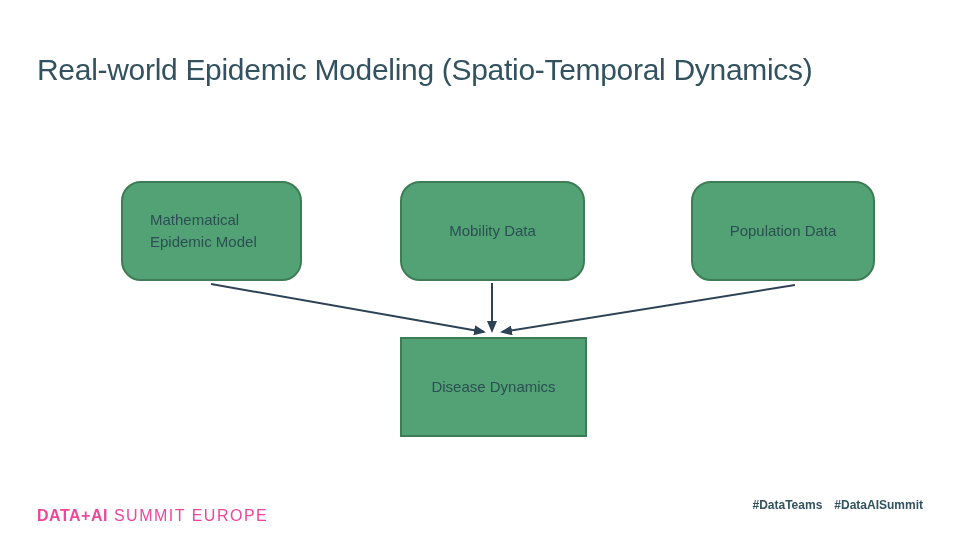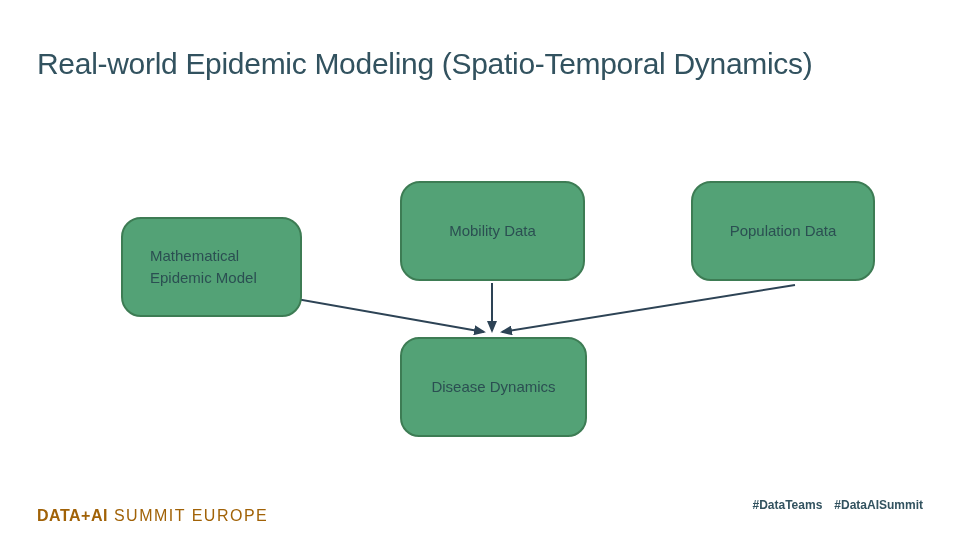--- a/index.html
+++ b/index.html
@@ -11,21 +11,21 @@
   }
   .stage {
     position: absolute;
     left: 0; top: 0;
     width: 960px; height: 540px;
     background: #ffffff;
   }
   .slide-title {
     position: absolute;
     left: 37px;
-    top: 47px;
+    top: 53px;
     width: 900px;
     font-size: 30px;
     font-weight: 500;
     letter-spacing: -0.3px;
     color: #32525f;
     white-space: nowrap;
   }
   .node {
     position: absolute;
     background: #53a276;
@@ -36,48 +36,47 @@
     display: flex;
     align-items: center;
   }
   .node.rounded { border-radius: 20px; }
   .node.square  { border-radius: 0; }
   .node .node-label { width: 100%; }
   #node-mathematical {
     left: 121px; top: 181px; width: 181px; height: 100px;
     padding-left: 27px; padding-right: 22px;
     text-align: left;
-    margin-top: 36px;
   }
   #node-mobility {
     left: 400px; top: 181px; width: 185px; height: 100px;
     justify-content: center; text-align: center;
   }
   #node-population {
     left: 691px; top: 181px; width: 184px; height: 100px;
     justify-content: center; text-align: center;
   }
   #node-disease {
     left: 400px; top: 337px; width: 187px; height: 100px;
-    justify-content: center; text-align: center; border-radius: 19px;
+    justify-content: center; text-align: center;
   }
   .arrow-layer {
     position: absolute;
     left: 0; top: 0;
     width: 960px; height: 540px;
     pointer-events: none;
   }
   .arrow-layer line { stroke: #2d4355; stroke-width: 2; }
   .footer-brand {
     position: absolute;
     left: 37px; top: 498px;
     display: flex;
     align-items: baseline;
     gap: 6px;
-    color: #a16207;
+    color: #ec4899;
     font-size: 16px;
   }
   .footer-brand .brand-bold { font-weight: 700; letter-spacing: 0.5px; }
   .footer-brand .brand-regular { font-weight: 400; letter-spacing: 1.5px; margin-top: 9px; }
   .footer-hashtags {
     position: absolute;
     right: 37px; top: 498px;
     display: flex;
     gap: 12px;
     color: #32525f;

